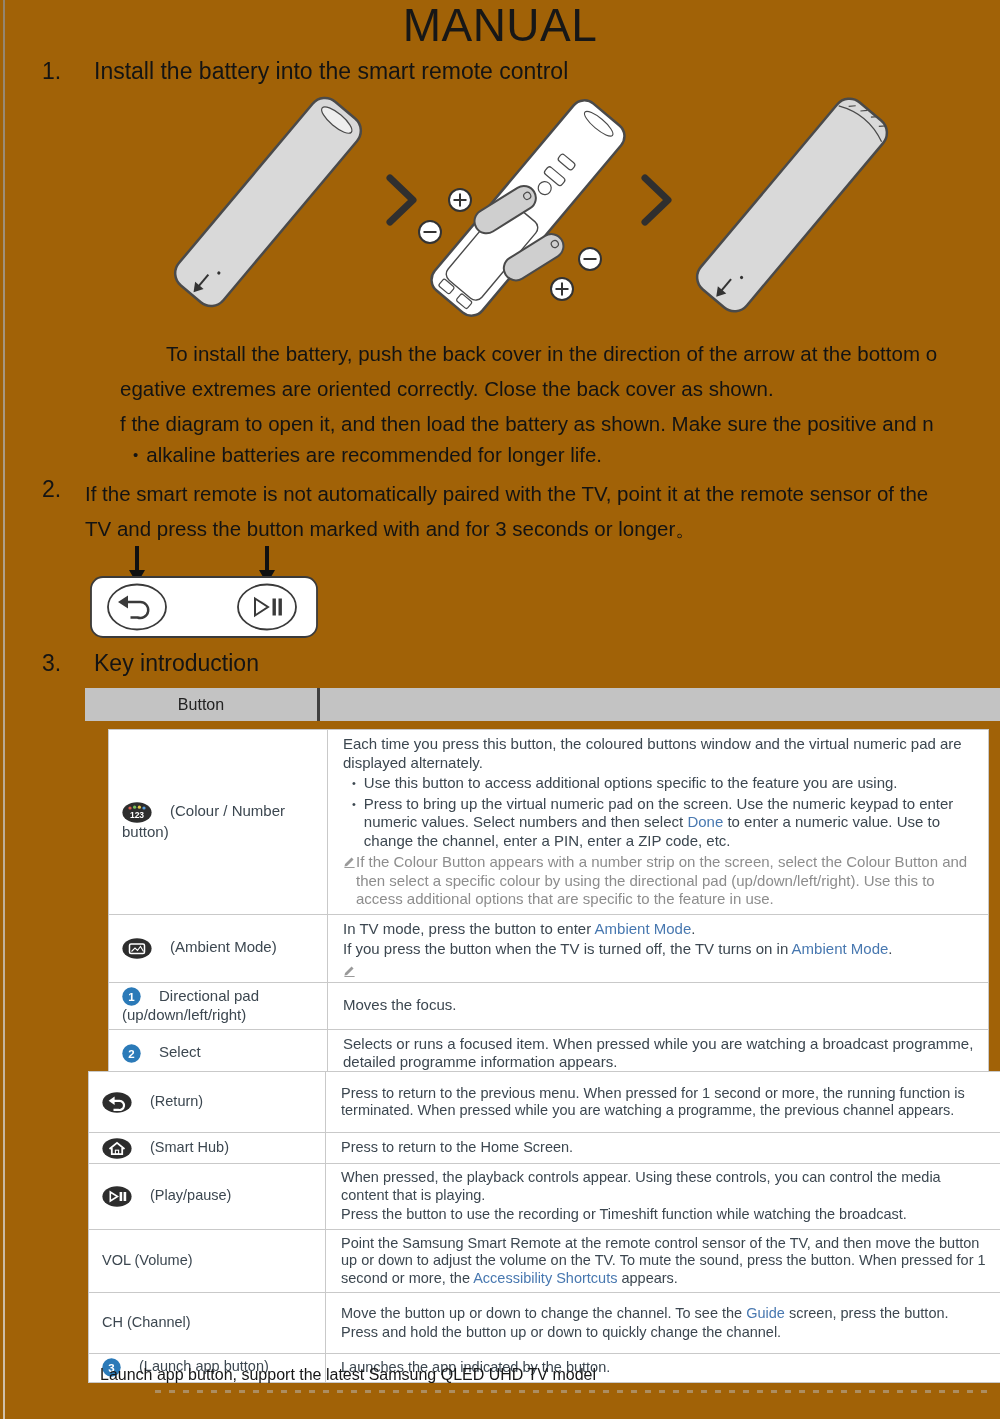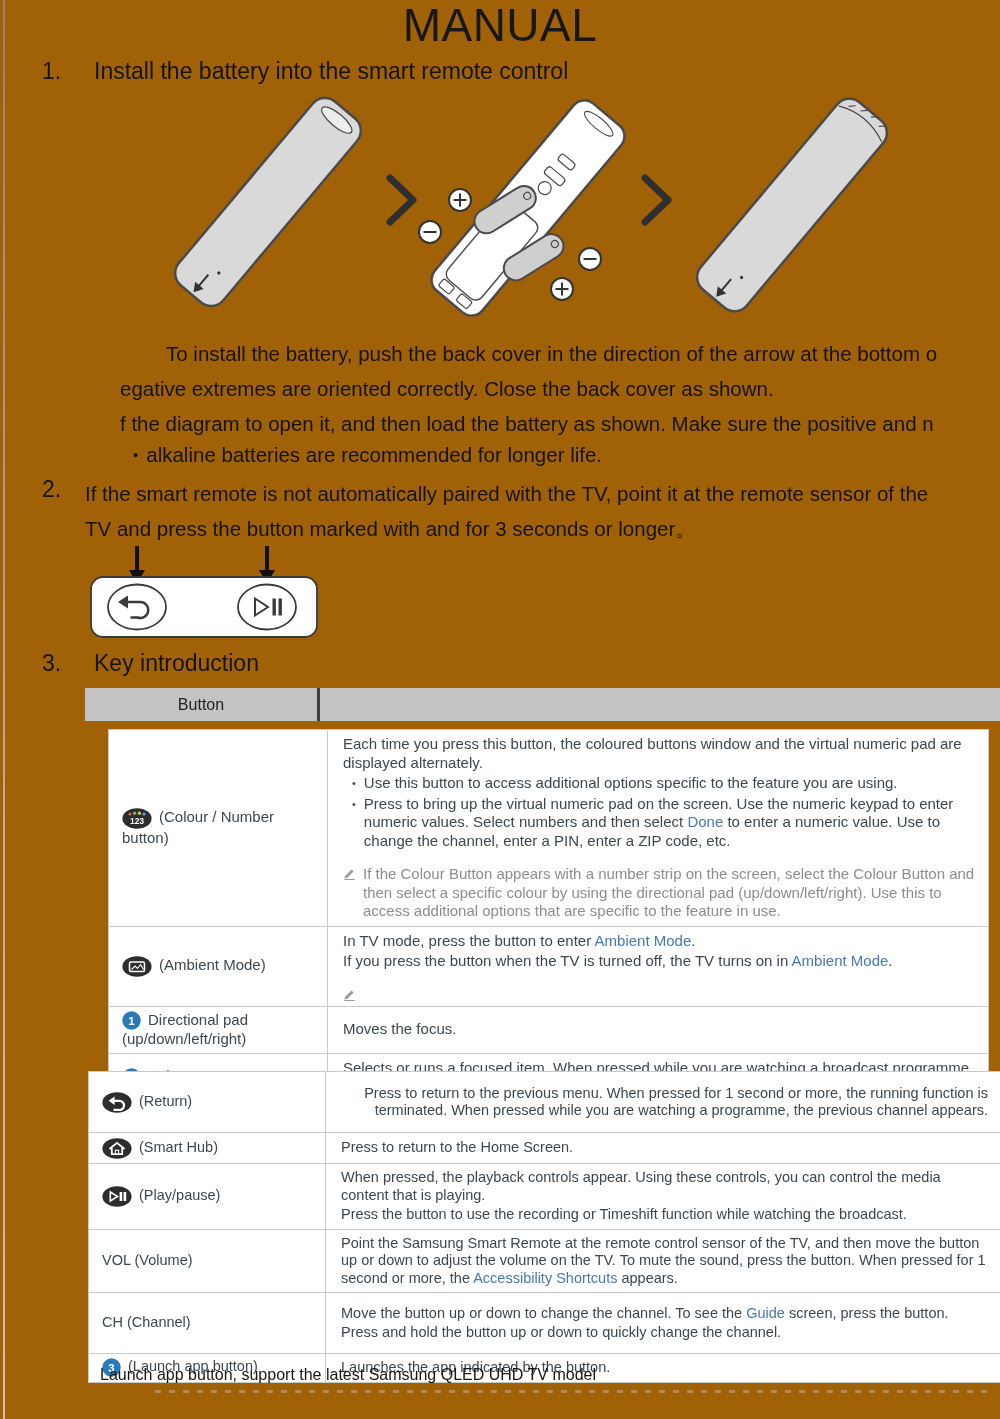--- a/index.html
+++ b/index.html
@@ -30,34 +30,34 @@
   .tbl{position:absolute;border:1px solid #c9c9c9;background:#fff;}
   #t1body{left:108px;top:729px;width:879px;font-size:15px;line-height:18.5px;}
   #t2body{left:88px;top:1071px;width:911px;font-size:14.5px;line-height:17.5px;}
   .trow{display:flex;border-bottom:1px solid #c9c9c9;}
   .trow:last-child{border-bottom:none;}
   .tbtn{border-right:1px solid #c9c9c9;display:flex;align-items:center;
         padding:4px 8px 4px 13px;color:#3c4750;box-sizing:border-box;}
   #t1body .tbtn{width:219px;}
   #t2body .tbtn{width:237px;}
   .btnwrap{display:inline;}
-  .icn{display:inline-block;vertical-align:middle;margin-right:7px;line-height:0;}
+  .icn{display:inline-block;vertical-align:middle;margin-right:18px;line-height:0;}
   .tdesc{flex:1;display:flex;flex-direction:column;justify-content:center;
          padding:4px 12px 4px 15px;color:#3c4750;box-sizing:border-box;}
   .blk{margin:1px 0;}
   .blk.bullet{display:flex;gap:8px;padding-left:9px;}
   .blk.bullet .dot{font-size:11px;line-height:inherit;}
-  .blk.note{display:flex;gap:7px;color:#8d8d8d;margin-top:14px;}
+  .blk.note{display:flex;color:#8d8d8d;margin-top:2px;}
   .blk.note .pencil{line-height:0;padding-top:2px;}
   .lnk{color:#4878b0;}
   #t1body .trow:nth-child(1){min-height:172px;}
   #t1body .trow:nth-child(2){min-height:65px;}
   #t1body .trow:nth-child(3){min-height:44px;}
   #t1body .trow:nth-child(4){min-height:45px;}
-  #t2body .trow:nth-child(1){min-height:60px;text-align:right;}
+  #t2body .trow:nth-child(1){min-height:60px;}
   #t2body .trow:nth-child(2){min-height:30px;}
   #t2body .trow:nth-child(3){min-height:59px;}
   #t2body .trow:nth-child(4){min-height:57px;}
   #t2body .trow:nth-child(5){min-height:60px;}
   #t2body .trow:nth-child(6){min-height:27px;}
   .footer{position:absolute;left:100px;top:1366px;font-size:16px;color:#161616;}
   .ghost{position:absolute;left:155px;top:1390px;width:835px;height:3px;opacity:.5;
          background-image:repeating-linear-gradient(90deg,#b9b9b9 0 6px,transparent 6px 14px);}
 </style>
 </head>

